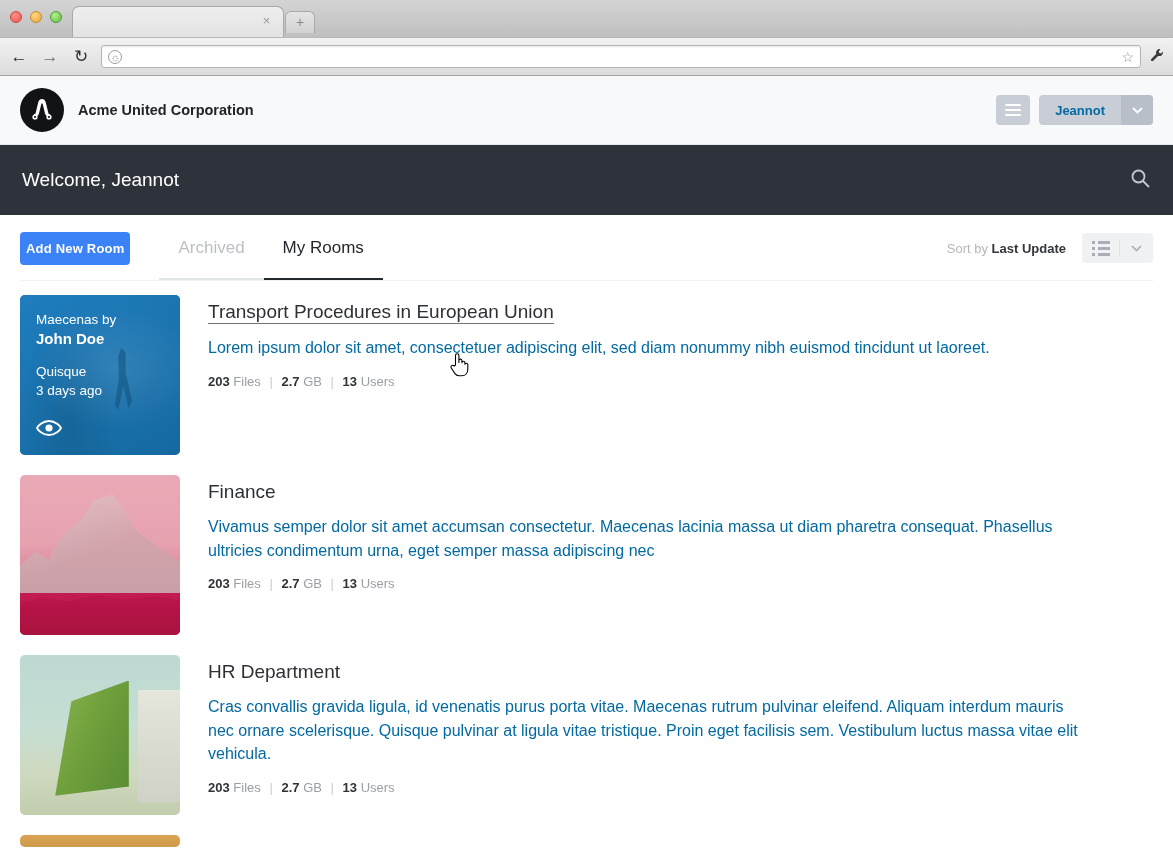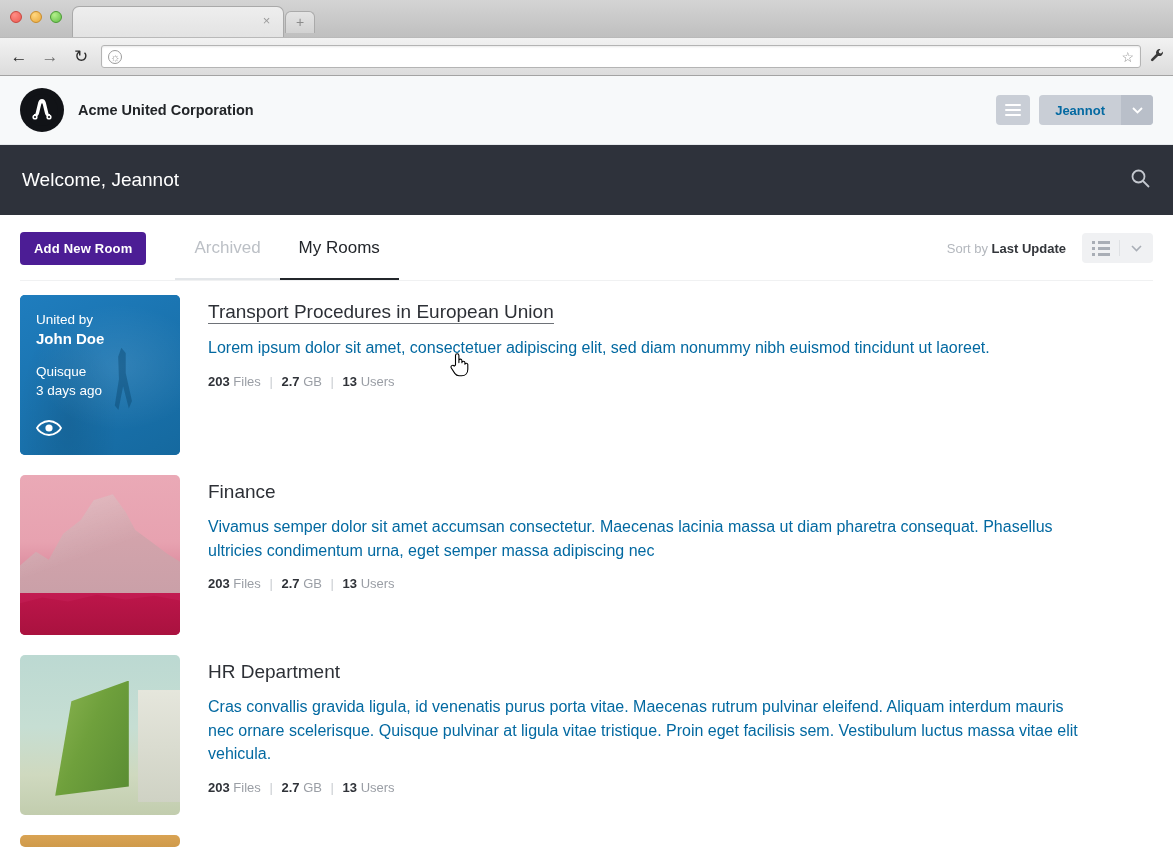--- a/index.html
+++ b/index.html
@@ -130,23 +130,23 @@
   .welcome-text { color: #fff; font-size: 19px; }
   .search-icon { margin-left: auto; color: #c4c8cf; }
 
   
   .rooms-bar {
     height: 66px; position: relative;
     display: flex; align-items: center;
     padding: 0 20px;
   }
   .add-btn {
-    background: #4c1d95; color: #fff;
+    background: #3b82f6; color: #fff;
     font-size: 13px; font-weight: bold;
-    padding: 9px 14px; border-radius: 4px;
+    padding: 9px 6px; border-radius: 4px;
     letter-spacing: .2px;
   }
   .tabs { display: flex; align-items: center; margin-left: 29px; height: 100%; }
   .tab-item {
     font-size: 17px; padding: 0 19px;
     height: 100%; display: flex; align-items: center;
     position: relative;
   }
   .tab-item.active { color: #23262b; }
   .tab-item.inactive { color: #bcc0c6; }
@@ -379,21 +379,21 @@
   </div>
   <div class="rooms-bar-divider"></div>
 </div>
 
 <div class="room-list">
 
   <div class="room">
     <div class="thumb hovered">
       <div class="art blue"></div>
       <div class="thumb-overlay">
-        <div>United by</div>
+        <div>Maecenas by</div>
         <div class="strong">John Doe</div>
         <div class="gap"></div>
         <div>Quisque</div>
         <div>3 days ago</div>
       </div>
       <span class="eye">
         <svg width="26" height="16" viewBox="0 0 26 16">
           <path d="M13 1C6.5 1 1.8 6 1 8c.8 2 5.5 7 12 7s11.2-5 12-7c-.8-2-5.5-7-12-7z" fill="none" stroke="#ffffff" stroke-width="2"></path>
           <circle cx="13" cy="8" r="3.6" fill="#ffffff"></circle>
         </svg>

